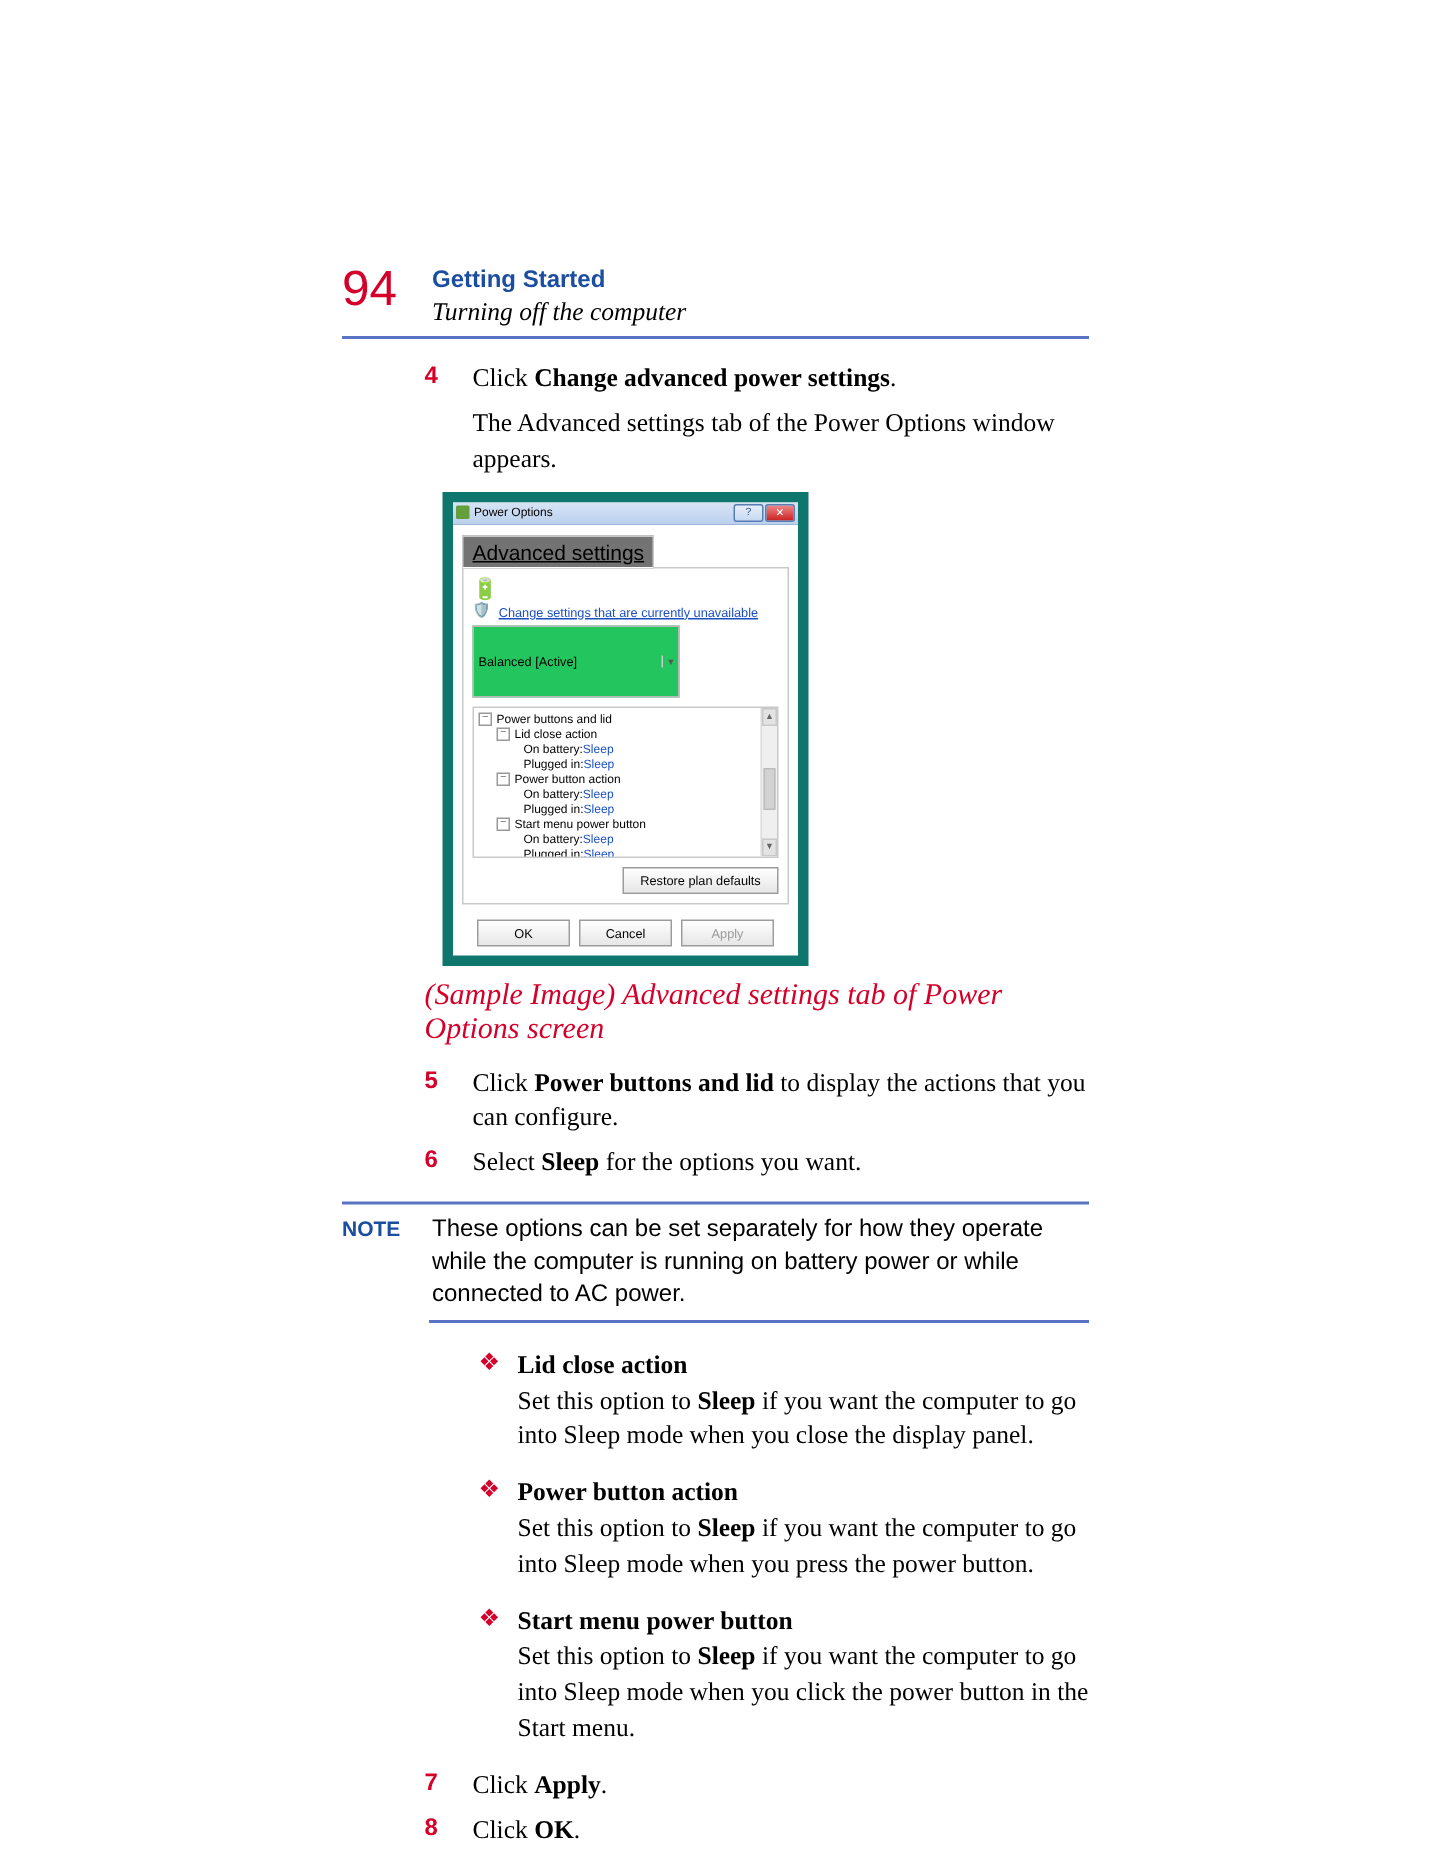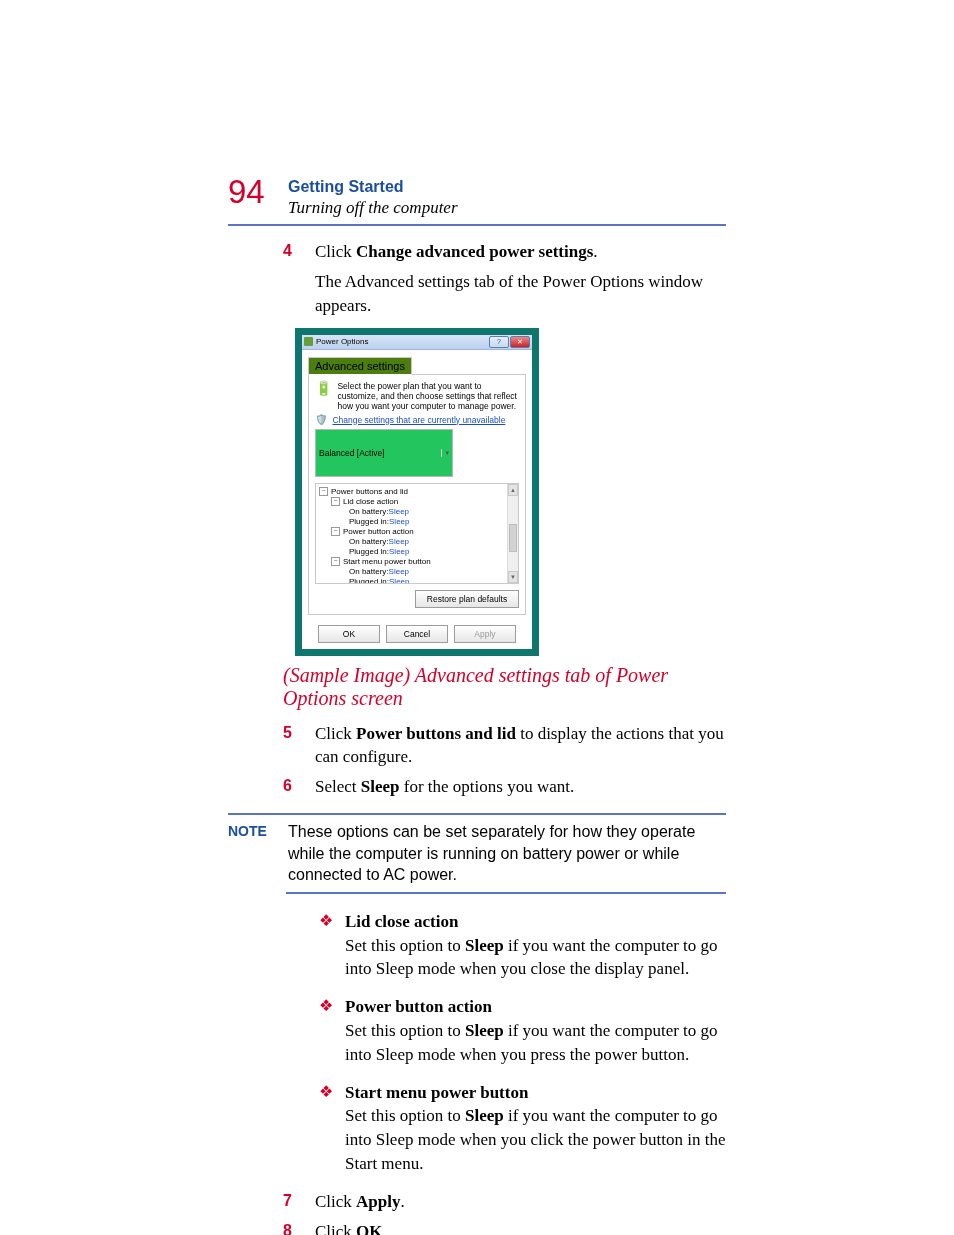--- a/index.html
+++ b/index.html
@@ -96,24 +96,25 @@
     display:flex; align-items:center; justify-content:center; font-size:7px;
   }
   .tb-help { background: linear-gradient(#e6eefb,#c7d9f0); color:#2a4d88;}
   .tb-close { background: linear-gradient(#e88,#c22); color:#fff;}
   .dialog-body { padding: 6px; }
   .tab {
     display:inline-block;
     padding: 2px 6px;
     border: 1px solid #c9c9c9;
     border-bottom: 1px solid #fff;
-    background:#4d7c0f;
+    background:#737373;
     position: relative;
     top:1px;
-    font-size: 11px;
+    font-size: 14px;
+    text-decoration: underline;
   }
   .tab-panel {
     border: 1px solid #c9c9c9;
     padding: 6px;
     background:#fff;
   }
   .desc-row { display:flex; align-items:flex-start; gap:5px; margin-bottom:4px;}
   .plan-icon { font-size:14px; line-height:1; color:#3a8a2d;}
   .shield-icon { font-size:10px; line-height:1;}
   .link { color:#1a4fc3; text-decoration: underline; font-size:8.5px;}
@@ -216,21 +217,20 @@
         <div class="titlebar-buttons">
           <div class="tb-btn tb-help">?</div>
           <div class="tb-btn tb-close">✕</div>
         </div>
       </div>
       <div class="dialog-body">
         <span class="tab">Advanced settings</span>
         <div class="tab-panel">
           <div class="desc-row">
             <span class="plan-icon">🔋</span>
-            <span>Select the power plan that you want to customize, and then choose settings that reflect how you want your computer to manage power.</span>
           </div>
           <div class="desc-row">
             <span class="shield-icon">🛡️</span>
             <span class="link">Change settings that are currently unavailable</span>
           </div>
           <div class="combo">
             <span>Balanced [Active]</span>
             <span class="combo-arrow">▾</span>
           </div>
 

